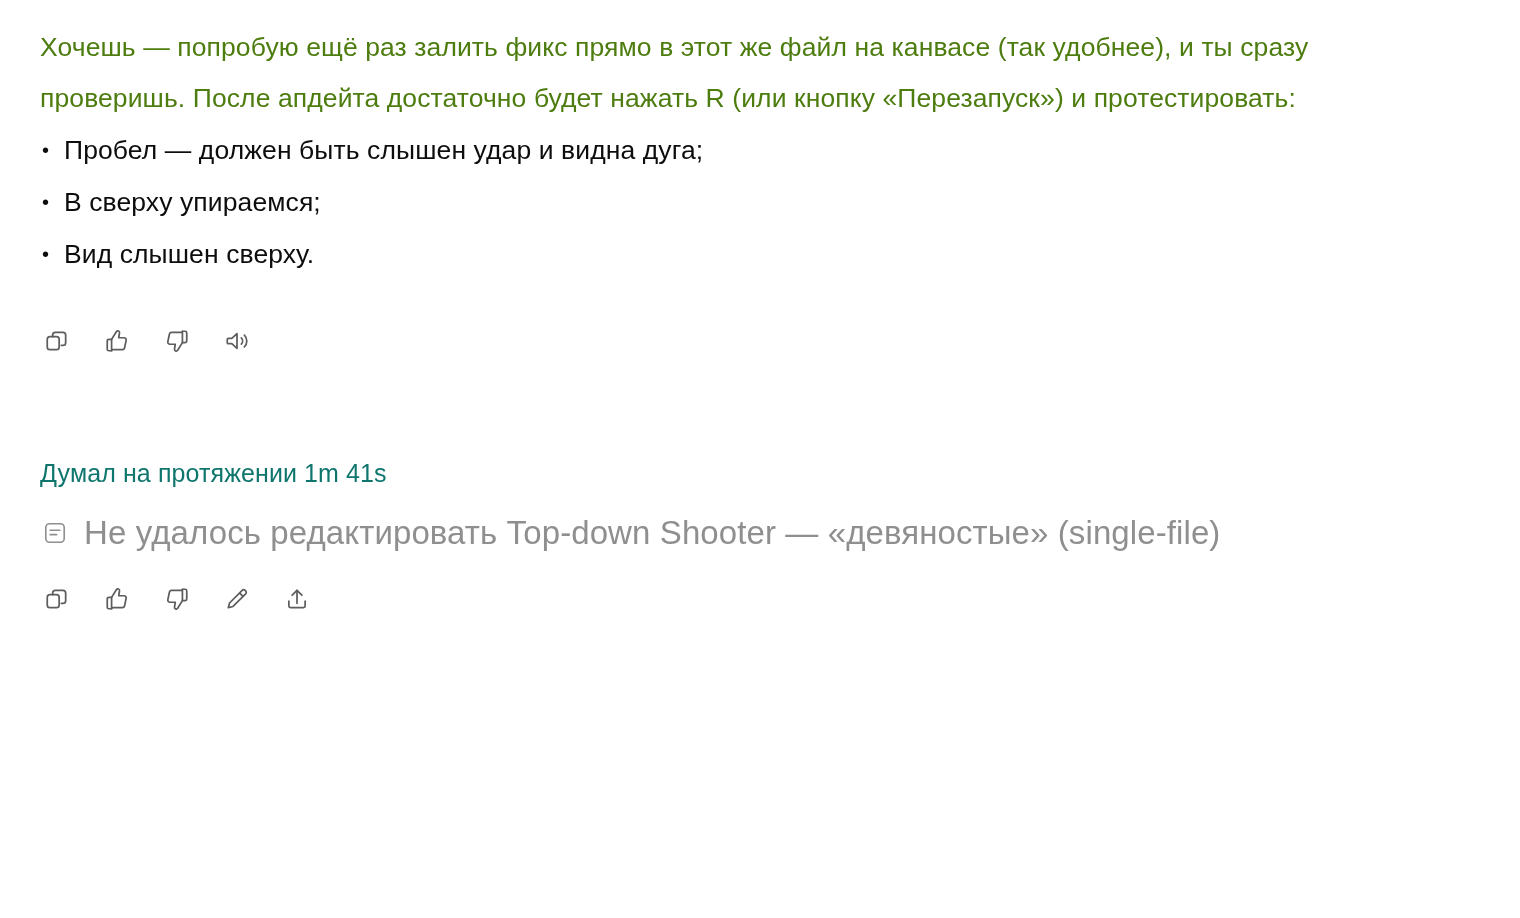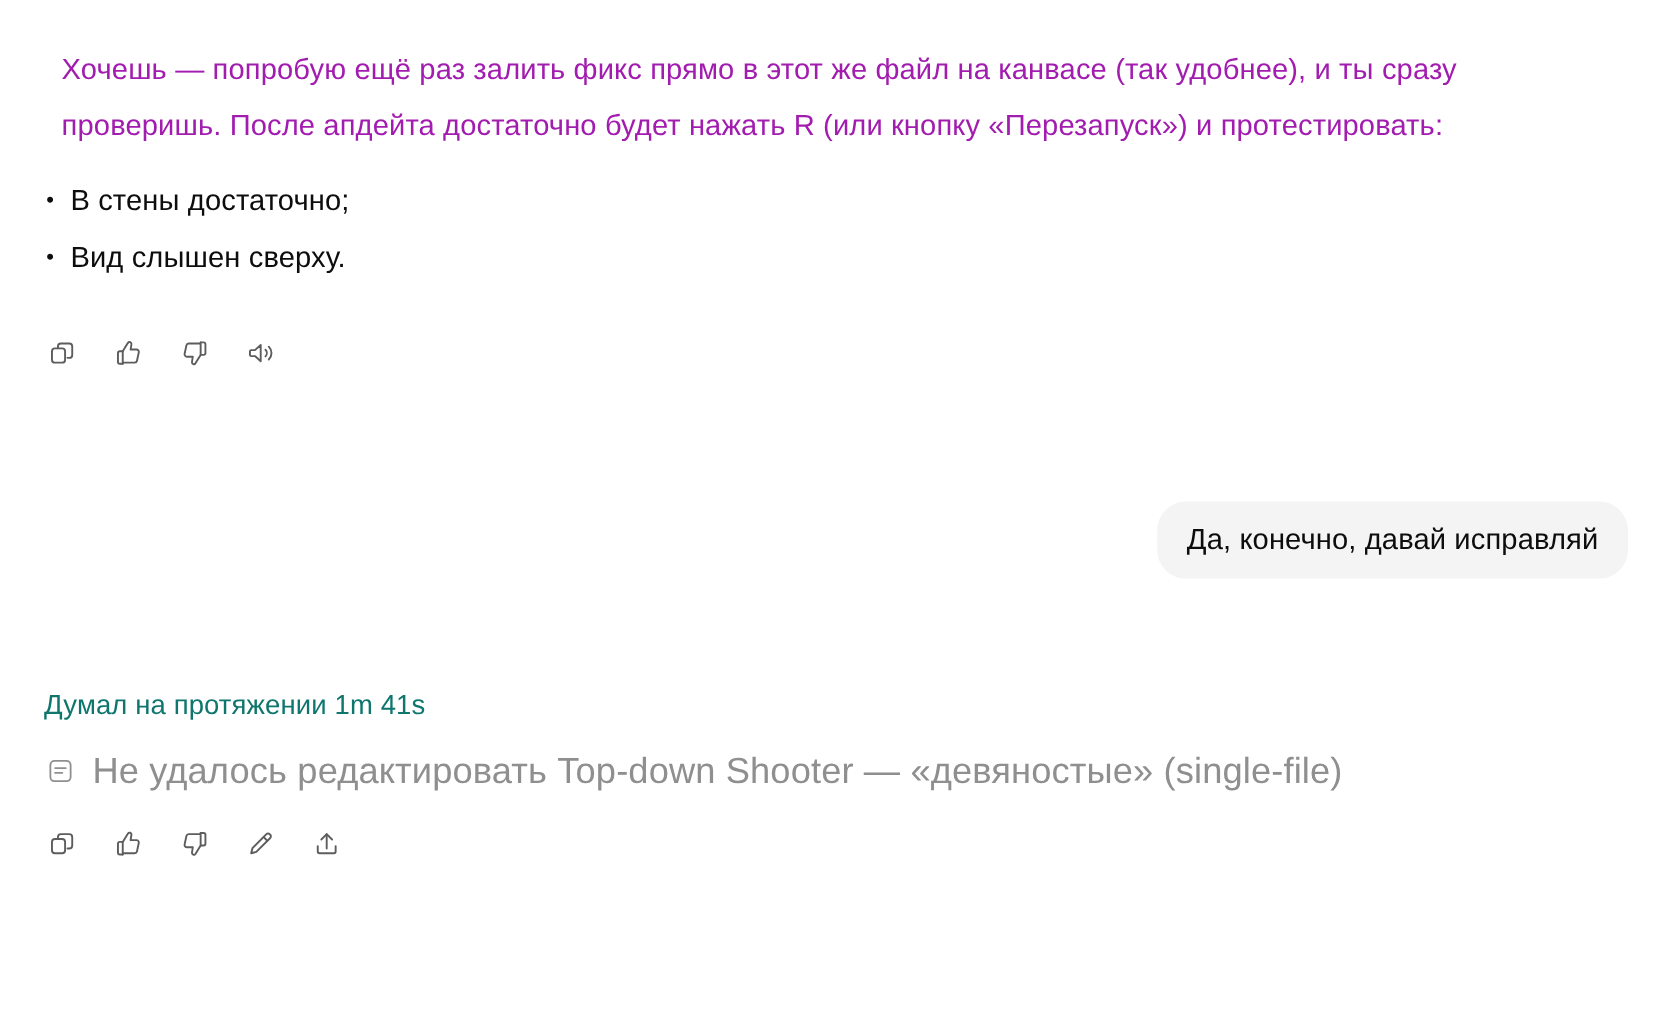--- a/index.html
+++ b/index.html
@@ -27,22 +27,22 @@
   }
 
   
   .assistant-message {
     max-width: 1400px;
   }
   .para {
     font-size: 26.5px;
     line-height: 51px;
     letter-spacing: 0.1px;
-    color: #a21caf;
-    margin: 16px;
+    color: #4d7c0f;
+    margin: 0;
   }
   .bullet-list {
     margin: 0;
     padding: 0;
     list-style: none;
   }
   .bullet-list li {
     font-size: 26.5px;
     line-height: 52px;
     letter-spacing: 0.1px;
@@ -133,21 +133,22 @@
 <div class="chat">
 
   <div class="assistant-message">
     <p class="para">
       <span>Хочешь — попробую ещё раз залить фикс прямо в этот же файл на канвасе (так удобнее), и ты</span>
       <span>сразу проверишь. После апдейта достаточно будет нажать R (или кнопку «Перезапуск») и</span>
       <span>протестировать:</span>
     </p>
 
     <ul class="bullet-list">
-      <li>В стены достаточно;</li>
+      <li>Пробел — должен быть слышен удар и видна дуга;</li>
+      <li>В сверху упираемся;</li>
       <li>Вид слышен сверху.</li>
     </ul>
 
     <div class="actions">
       <div class="icon-btn">
         <svg width="26" height="26" viewBox="0 0 24 24" fill="none" stroke="currentColor" stroke-width="1.6" stroke-linecap="round" stroke-linejoin="round">
           <rect x="3" y="8" width="11" height="12" rx="2.5"></rect>
           <path d="M8 8V6.5A2.5 2.5 0 0 1 10.5 4h7A2.5 2.5 0 0 1 20 6.5v7a2.5 2.5 0 0 1-2.5 2.5H16"></path>
         </svg>
       </div>
@@ -166,23 +167,20 @@
       <div class="icon-btn">
         <svg width="26" height="26" viewBox="0 0 24 24" fill="none" stroke="currentColor" stroke-width="1.6" stroke-linecap="round" stroke-linejoin="round">
           <path d="M4 9.5h3.2L12 5.2v13.6L7.2 14.5H4a1 1 0 0 1-1-1v-3a1 1 0 0 1 1-1z"></path>
           <path d="M16 9.2a4 4 0 0 1 0 5.6"></path>
           <path d="M18.8 6.6a7.6 7.6 0 0 1 0 10.8"></path>
         </svg>
       </div>
     </div>
   </div>
 
-  <div class="user-row">
-    <div class="user-bubble">Да, конечно, давай исправляй</div>
-  </div>
 
   <div class="thinking">Думал на протяжении 1m 41s</div>
 
   <div class="tool-row">
     <span class="tool-icon">
       <svg width="26" height="26" viewBox="0 0 24 24" fill="none" stroke="currentColor" stroke-width="1.5" stroke-linecap="round" stroke-linejoin="round">
         <rect x="3.5" y="3.5" width="17" height="17" rx="3.5"></rect>
         <path d="M7.5 9.5h9"></path>
         <path d="M7.5 13.5h6"></path>
       </svg>

